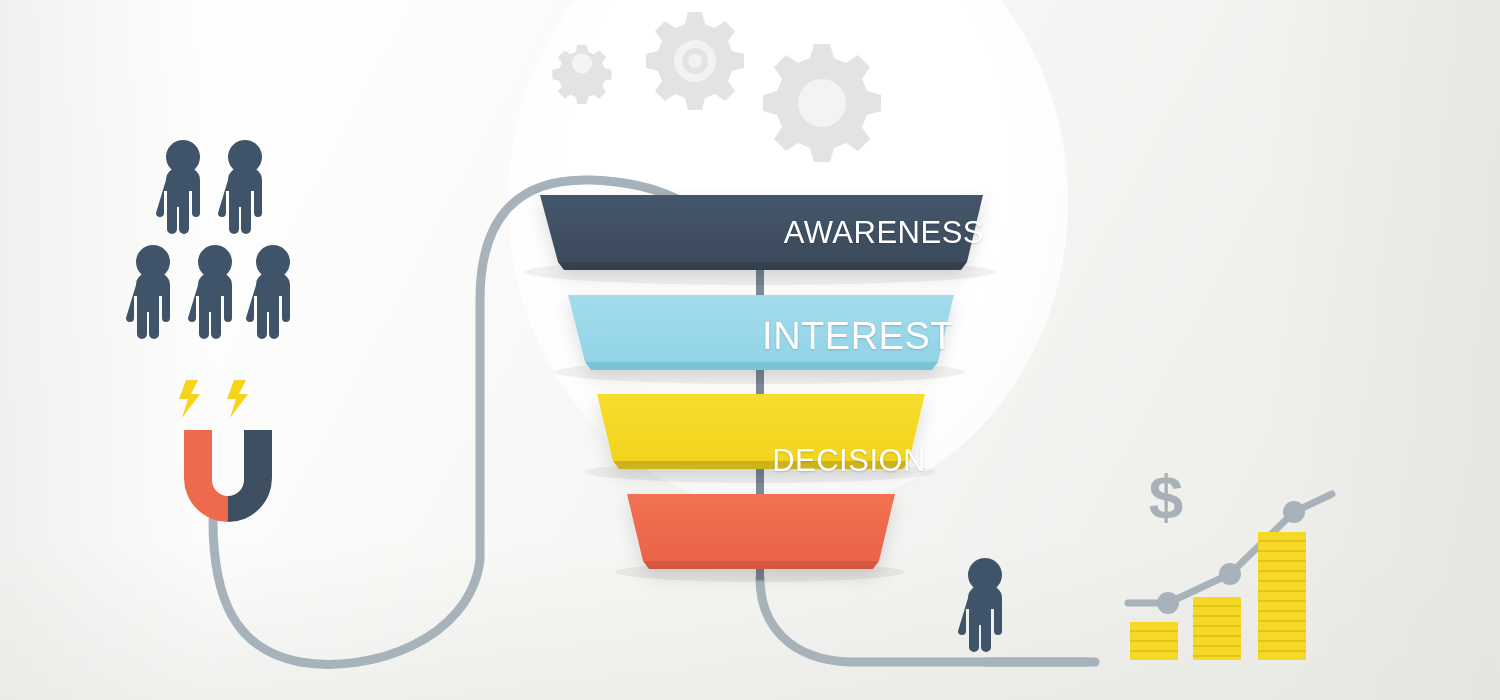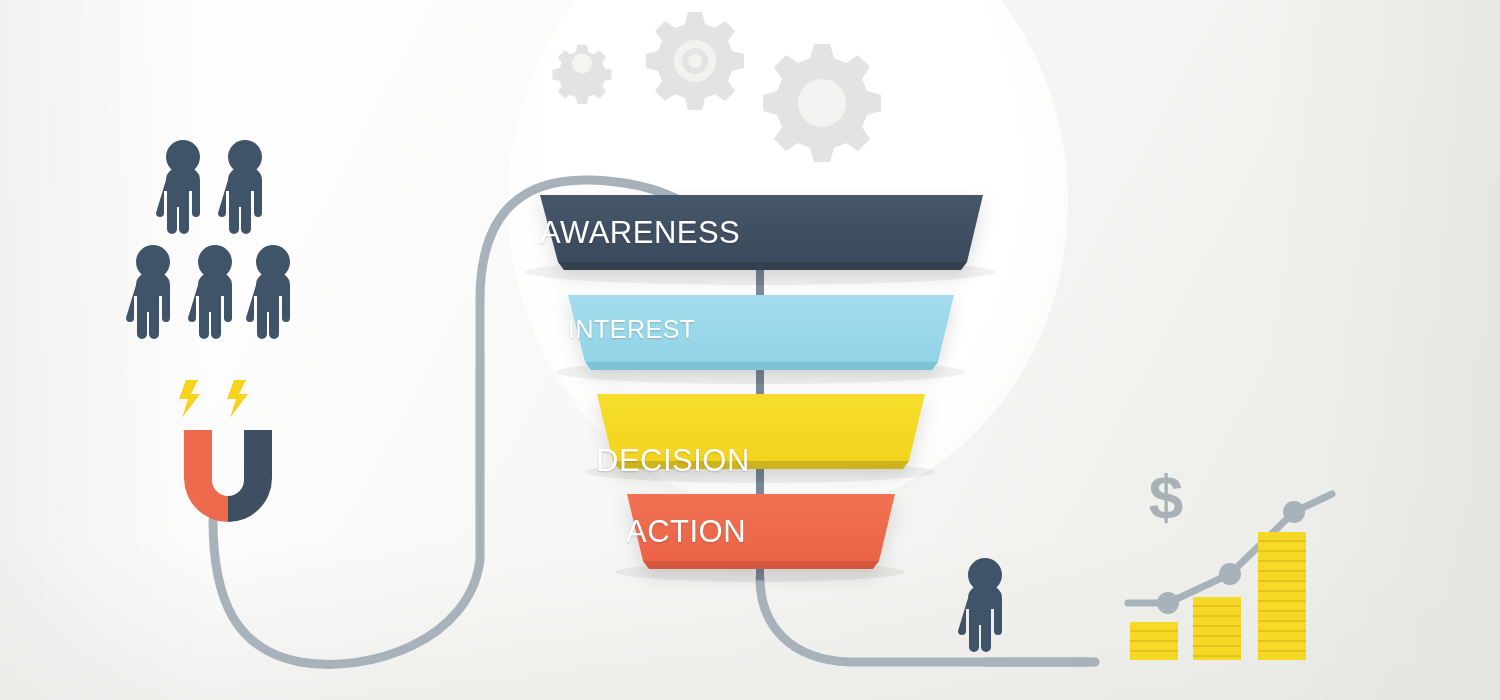--- a/index.html
+++ b/index.html
@@ -61,27 +61,27 @@
     position: absolute;
     left: 0; top: 0;
     width: 1500px; height: 700px;
   }
   .seg-label {
     position: absolute;
     color: #ffffff;
     font-family: "Liberation Sans", sans-serif;
     font-weight: 400;
     letter-spacing: 0.5px;
-    text-align: left;
+    text-align: right;
     white-space: nowrap;
     text-shadow: 0 1px 2px rgba(0,0,0,0.18);
     pointer-events: none;
   }
   #lbl-awareness { left: 540px; top: 215px; width: 444px; font-size: 31px; }
-  #lbl-interest  { left: 568px; top: 315px; width: 386px; font-size: 25px; }
+  #lbl-interest  { left: 568px; top: 315px; width: 386px; font-size: 38px; }
   #lbl-decision  { left: 596px; top: 414px; width: 330px; font-size: 31px; margin-top: 29px; }
   #lbl-action    { left: 626px; top: 514px; width: 270px; font-size: 31px; }
   
   #magnet { position: absolute; left: 168px; top: 372px; width: 120px; height: 150px; }
   
   #money-chart { position: absolute; left: 1120px; top: 470px; width: 230px; height: 190px; }
   
   #gears { position: absolute; left: 520px; top: 6px; width: 400px; height: 160px; }
 </style>
 </head>
@@ -180,21 +180,20 @@
 
     <g filter="url(#softShadow)">
       <path d="M 627,494 L 895,494 L 879,561 L 643,561 Z" fill="url(#gradRed)"></path>
       <path d="M 643,561 L 879,561 L 873,569 L 649,569 Z" fill="#d45840"></path>
     </g>
   </svg>
 
   <div class="seg-label" id="lbl-awareness">AWARENESS</div>
   <div class="seg-label" id="lbl-interest">INTEREST</div>
   <div class="seg-label" id="lbl-decision">DECISION</div>
-  <div class="seg-label" id="lbl-action">ACTION</div>
 
   <svg class="layer" viewBox="0 0 1500 700">
     <g fill="#3f5468">
 
       <g transform="translate(160,140)">
         <circle cx="23" cy="17" r="17"></circle>
         <path d="M 6,40 a 17,14 0 0 1 34,0 l 0,33 a 4,4 0 0 1 -8,0 l 0,-22 l -3,0 l 0,38 a 5,5 0 0 1 -10,0 l 0,-22 l -2,0 l 0,22 a 5,5 0 0 1 -10,0 l 0,-38 l -3,0 l 0,22 a 4,4 0 0 1 -8,0 Z"></path>
       </g>
       <g transform="translate(222,140)">
         <circle cx="23" cy="17" r="17"></circle>

